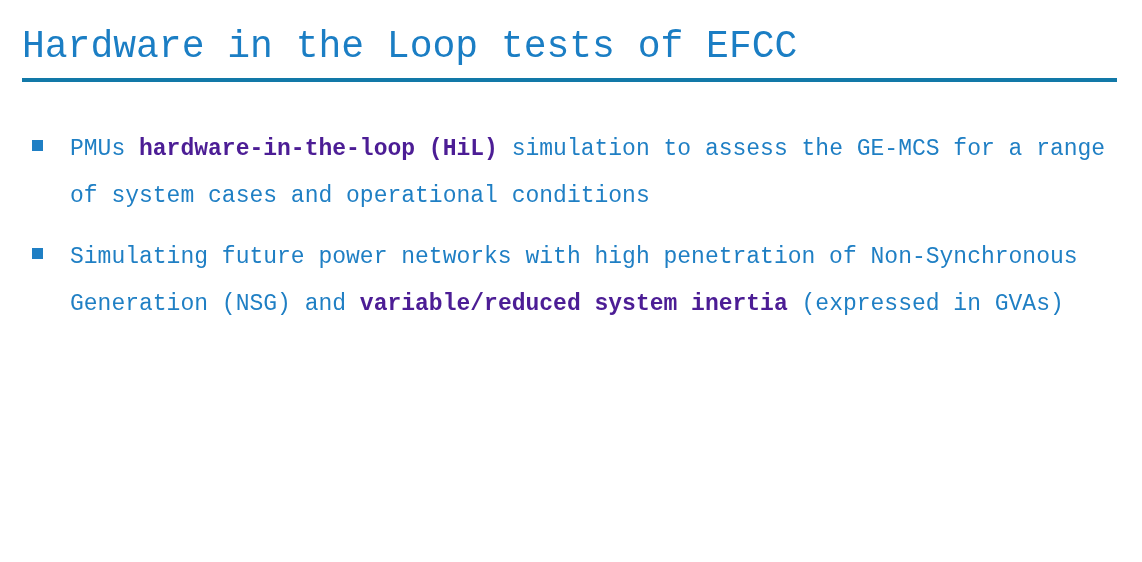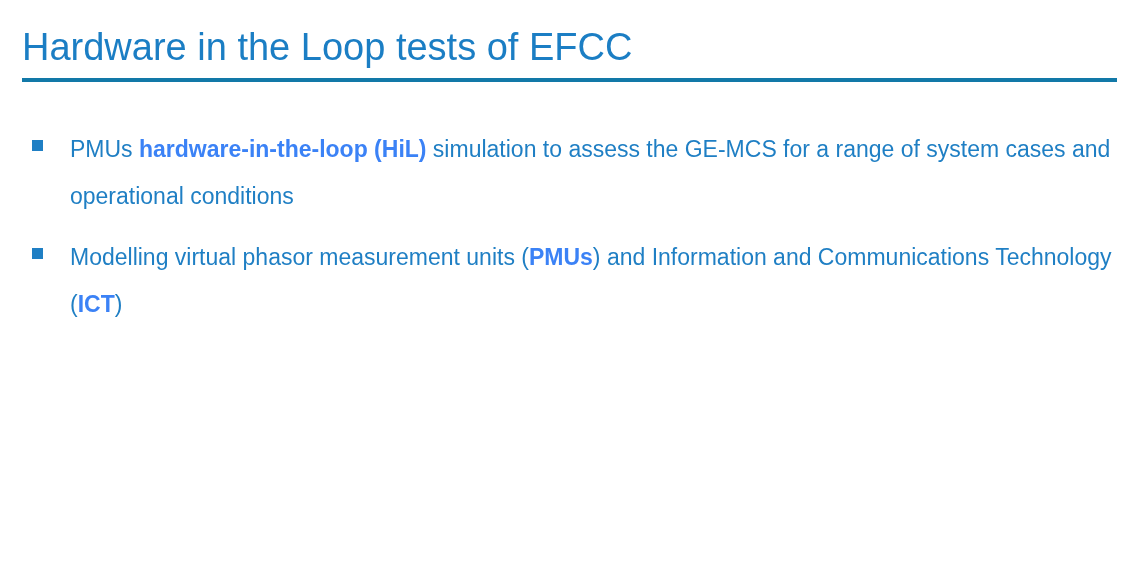--- a/index.html
+++ b/index.html
@@ -14,20 +14,21 @@
     overflow: hidden;
     font-family: "Liberation Sans", sans-serif;
     -webkit-font-smoothing: antialiased;
   }
 
   .slide {
     position: relative;
     width: 1022px;
     height: 562px;
     background: #ffffff;
+    font-family: Liberation Mono, monospace;
   }
 
   
   .title-block {
     position: absolute;
     left: 22px;
     top: 24px;
     width: 1095px;
   }
   .slide-title {
@@ -65,21 +66,21 @@
     height: 11px;
     background: #1f7fc4;
   }
   .bullet-text {
     font-size: 23px;
     line-height: 47px;
     color: #1f7fc4;
     font-weight: 400;
   }
   .em {
-    color: #3b82f6;
+    color: #4c1d95;
     font-weight: bold;
   }
 </style>
 </head>
 <body>
 
 <div class="slide">
 
   <div class="title-block">
     <div class="slide-title">Hardware in the Loop tests of EFCC</div>
@@ -88,22 +89,19 @@
 
   <div class="bullets">
 
     <div class="bullet-row">
       <span class="bullet-marker"></span>
       <span class="bullet-text"><span>PMUs </span><span class="em">hardware-in-the-loop (HiL)</span><span> simulation to assess the GE-MCS for a range of system cases and operational conditions</span></span>
     </div>
 
     <div class="bullet-row">
       <span class="bullet-marker"></span>
+      <span class="bullet-text"><span>Simulating future power networks with high penetration of Non-Synchronous Generation (NSG) and </span><span class="em">variable/reduced system inertia</span><span> (expressed in GVAs)</span></span>
     </div>
 
-    <div class="bullet-row">
-      <span class="bullet-marker"></span>
-      <span class="bullet-text"><span>Modelling virtual phasor measurement units (</span><span class="em">PMUs</span><span>) and Information and Communications Technology (</span><span class="em">ICT</span><span>)</span></span>
-    </div>
 
 
   </div>
 </div>
 
 </body></html>

